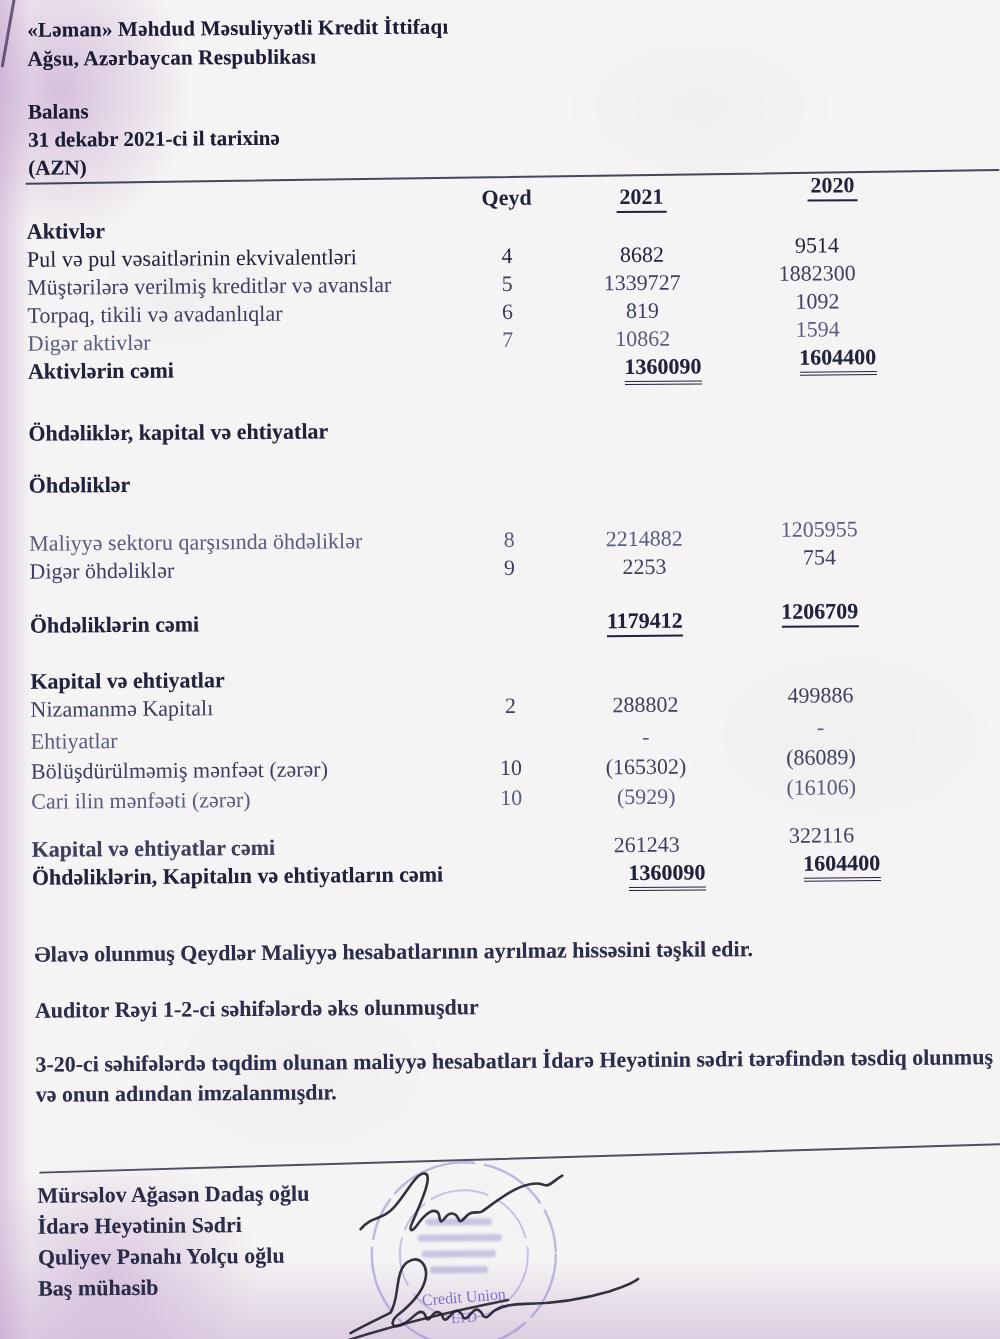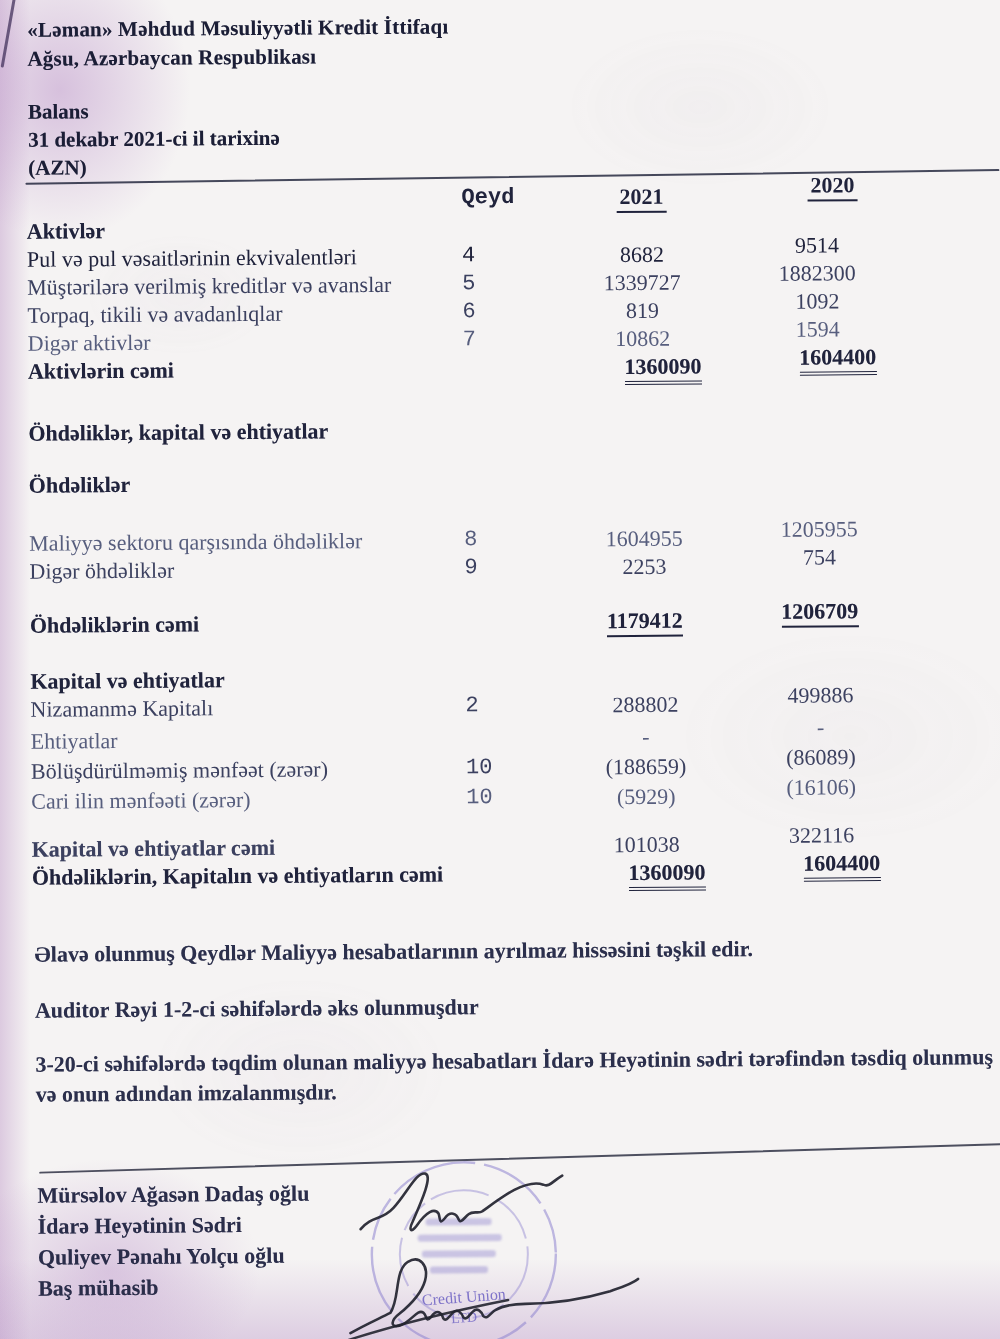--- a/index.html
+++ b/index.html
@@ -33,21 +33,21 @@
   .ttl{position:absolute;left:27px;top:94px;font-size:21px;font-weight:700;line-height:28px;
     color:#1b1e36;text-shadow:0 0 .5px rgba(20,20,50,.35);}
 
   .rule-top{position:absolute;left:24px;top:176px;width:974px;height:2px;background:#262940;
     opacity:.85;transform:rotate(-0.35deg);border-radius:1px;}
 
   .tbl{position:absolute;left:25px;top:184px;width:960px;font-size:22px;}
   .trow{display:flex;line-height:28px;}
   .c{flex:none;}
   .c.label{width:435px;}
-  .c.note{width:90px;font-family:Liberation Mono, monospace;}
+  .c.note{width:90px;text-align:center;}
   .c.v2021{width:180px;text-align:center;}
   .c.v2020{width:170px;text-align:center;}
   .c.v2020 .val{display:inline-block;transform:translateY(-8px);}
   .c.v2021 .val{display:inline-block;}
   .trow.b .label{font-weight:700;text-shadow:0 0 .5px rgba(20,20,50,.3);}
   .thead{font-weight:700;}
   .thead .yr{border-bottom:2.5px solid currentColor;padding:0 3px;display:inline-block;text-align:center;}
   .thead .v2020 .yr{transform:translateY(-10px);margin-left:32px;}
   .tv{font-weight:700;text-shadow:0 0 .5px rgba(20,20,50,.3);}
   .u1{border-bottom:2.5px solid currentColor;}
@@ -155,21 +155,21 @@
   <div class="trow b" style="margin-top: 24px;">
     <div class="c label">Öhdəliklər</div>
     <div class="c note"></div>
     <div class="c v2021"><span class="val"></span></div>
     <div class="c v2020"><span class="val"></span></div>
   </div>
 
   <div class="trow f2" style="margin-top: 30px;">
     <div class="c label">Maliyyə sektoru qarşısında öhdəliklər</div>
     <div class="c note">8</div>
-    <div class="c v2021"><span class="val">1604955</span></div>
+    <div class="c v2021"><span class="val">2214882</span></div>
     <div class="c v2020"><span class="val">1205955</span></div>
   </div>
 
   <div class="trow f1">
     <div class="c label">Digər öhdəliklər</div>
     <div class="c note">9</div>
     <div class="c v2021"><span class="val">2253</span></div>
     <div class="c v2020"><span class="val">754</span></div>
   </div>
 
@@ -197,35 +197,35 @@
   <div class="trow f2" style="margin-top: 4px;">
     <div class="c label">Ehtiyatlar</div>
     <div class="c note"></div>
     <div class="c v2021"><span class="val">-</span></div>
     <div class="c v2020"><span class="val">-</span></div>
   </div>
 
   <div class="trow f1" style="margin-top: 2px;">
     <div class="c label">Bölüşdürülməmiş mənfəət (zərər)</div>
     <div class="c note">10</div>
-    <div class="c v2021"><span class="val">(188659)</span></div>
+    <div class="c v2021"><span class="val">(165302)</span></div>
     <div class="c v2020"><span class="val">(86089)</span></div>
   </div>
 
   <div class="trow f2" style="margin-top: 2px;">
     <div class="c label">Cari ilin mənfəəti (zərər)</div>
     <div class="c note">10</div>
     <div class="c v2021"><span class="val">(5929)</span></div>
     <div class="c v2020"><span class="val">(16106)</span></div>
   </div>
 
   <div class="trow b f1" style="margin-top: 20px;">
     <div class="c label">Kapital və ehtiyatlar cəmi</div>
     <div class="c note"></div>
-    <div class="c v2021"><span class="val">101038</span></div>
+    <div class="c v2021"><span class="val">261243</span></div>
     <div class="c v2020"><span class="val">322116</span></div>
   </div>
 
   <div class="trow b">
     <div class="c label">Öhdəliklərin, Kapitalın və ehtiyatların cəmi</div>
     <div class="c note"></div>
     <div class="c v2021"><span class="val u2 tv">1360090</span></div>
     <div class="c v2020"><span class="val u2 tv">1604400</span></div>
   </div>
 </div>

